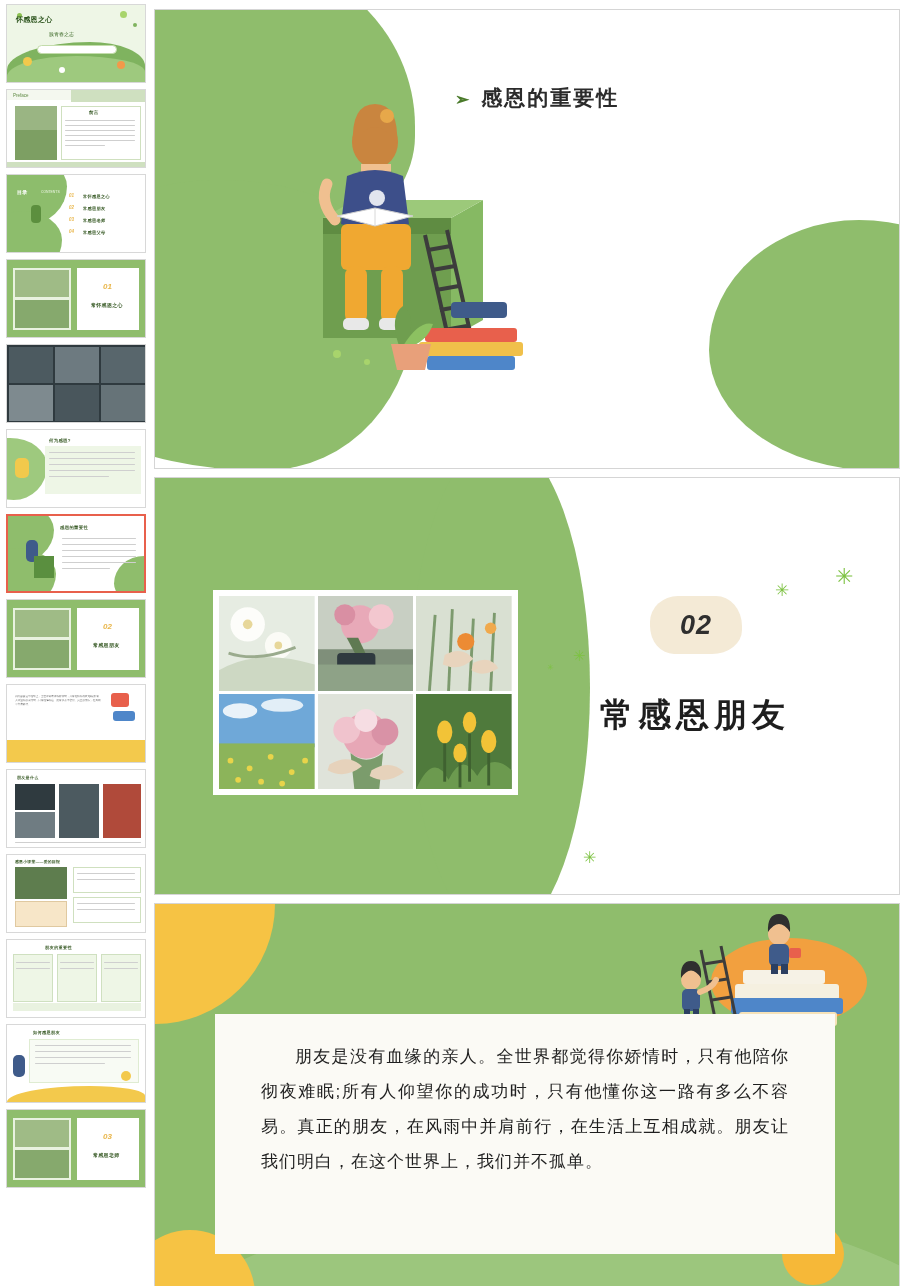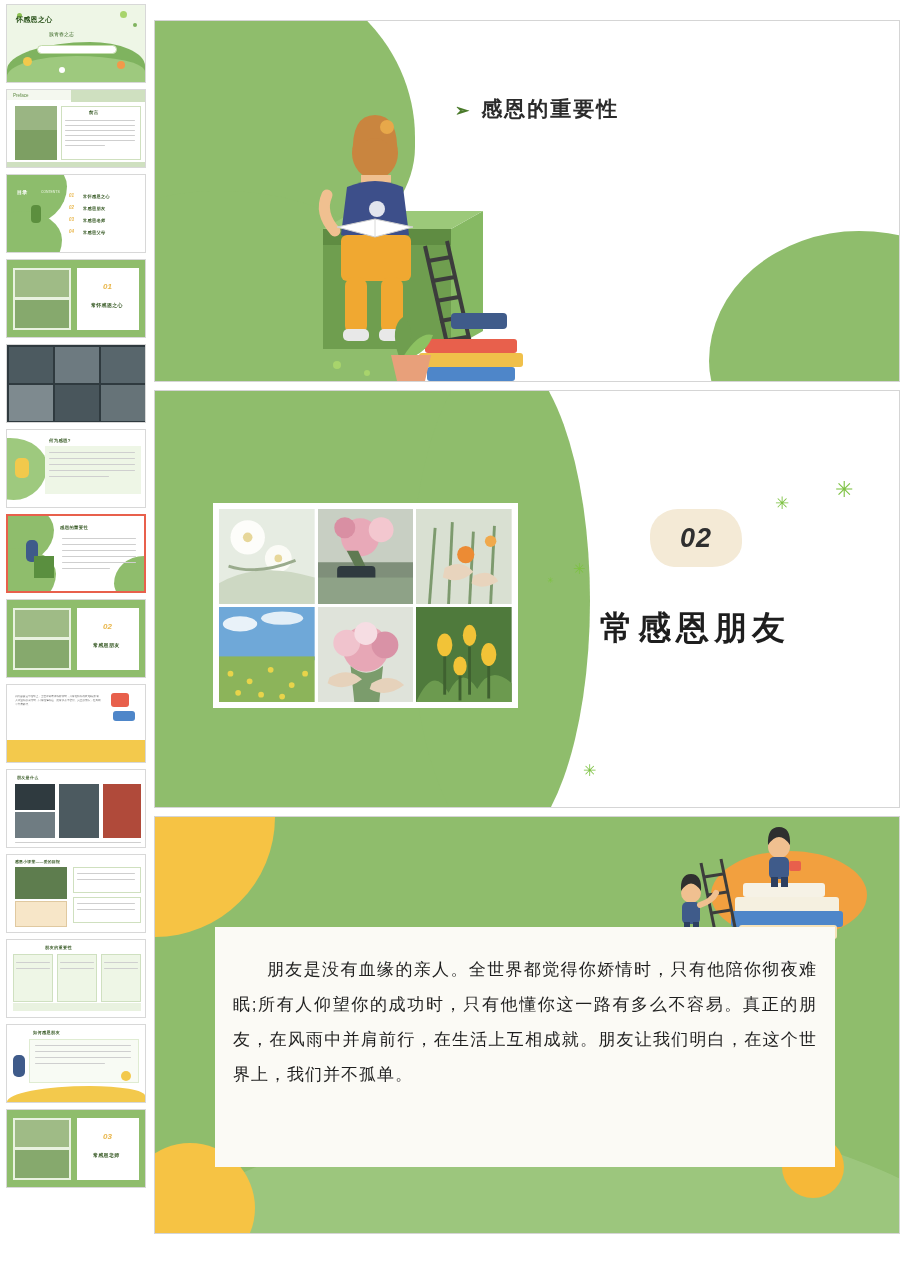--- a/index.html
+++ b/index.html
@@ -91,21 +91,21 @@
     width: 748px;
     height: 1286px;
   }
   .slide {
     position: relative;
     width: 746px;
     background: #ffffff;
     border: 1px solid #d5d5d5;
     overflow: hidden;
   }
-  #slide1 { height: 362px; margin: 20px 0 0 2px; }
+  #slide1 { height: 460px; margin: 9px 0 0 2px; }
   #slide2 { height: 418px; margin: 8px 0 0 2px; }
   #slide3 { height: 418px; margin: 8px 0 0 2px; }
 
   
   .s1-blob-left {
     position: absolute;
     left: -170px; top: -60px;
     width: 430px; height: 330px;
     background: #8fbd6c;
     border-radius: 50% 46% 55% 48% / 48% 55% 45% 52%;
@@ -224,21 +224,21 @@
     position: absolute; right: 55px; bottom: 35px;
     width: 62px; height: 62px;
     background: #f6b838;
     border-radius: 50%;
   }
   .s3-card {
     position: absolute;
     left: 60px; top: 110px;
     width: 620px; height: 240px;
     background: #fbfaf5;
-    padding: 26px 18px;
+    padding: 26px 46px;
   }
   .s3-card p {
     margin: 0;
     font-size: 17px;
     line-height: 2.05;
     color: #1f1f1f;
     text-indent: 2em;
     letter-spacing: 1px;
     text-align: justify;
   }

